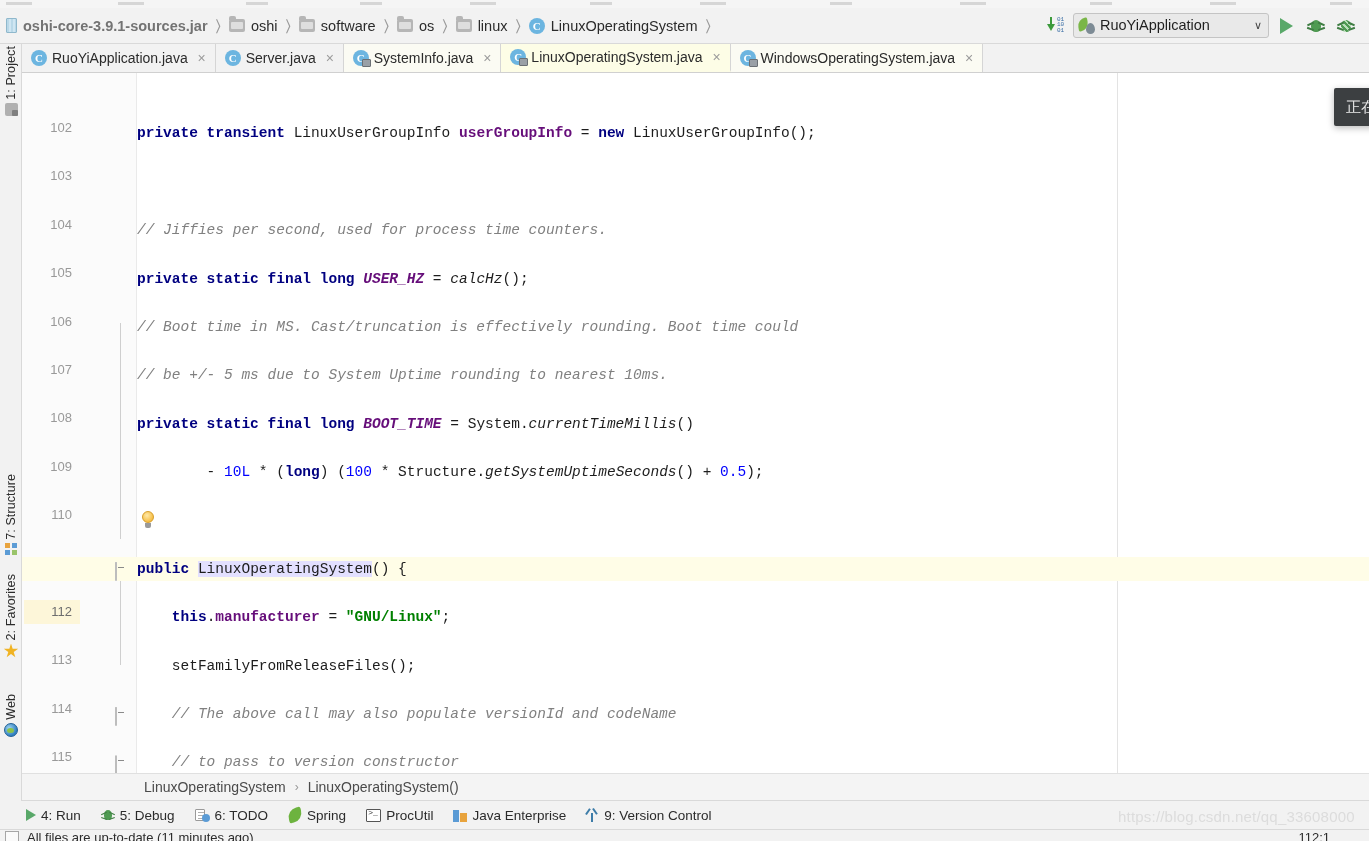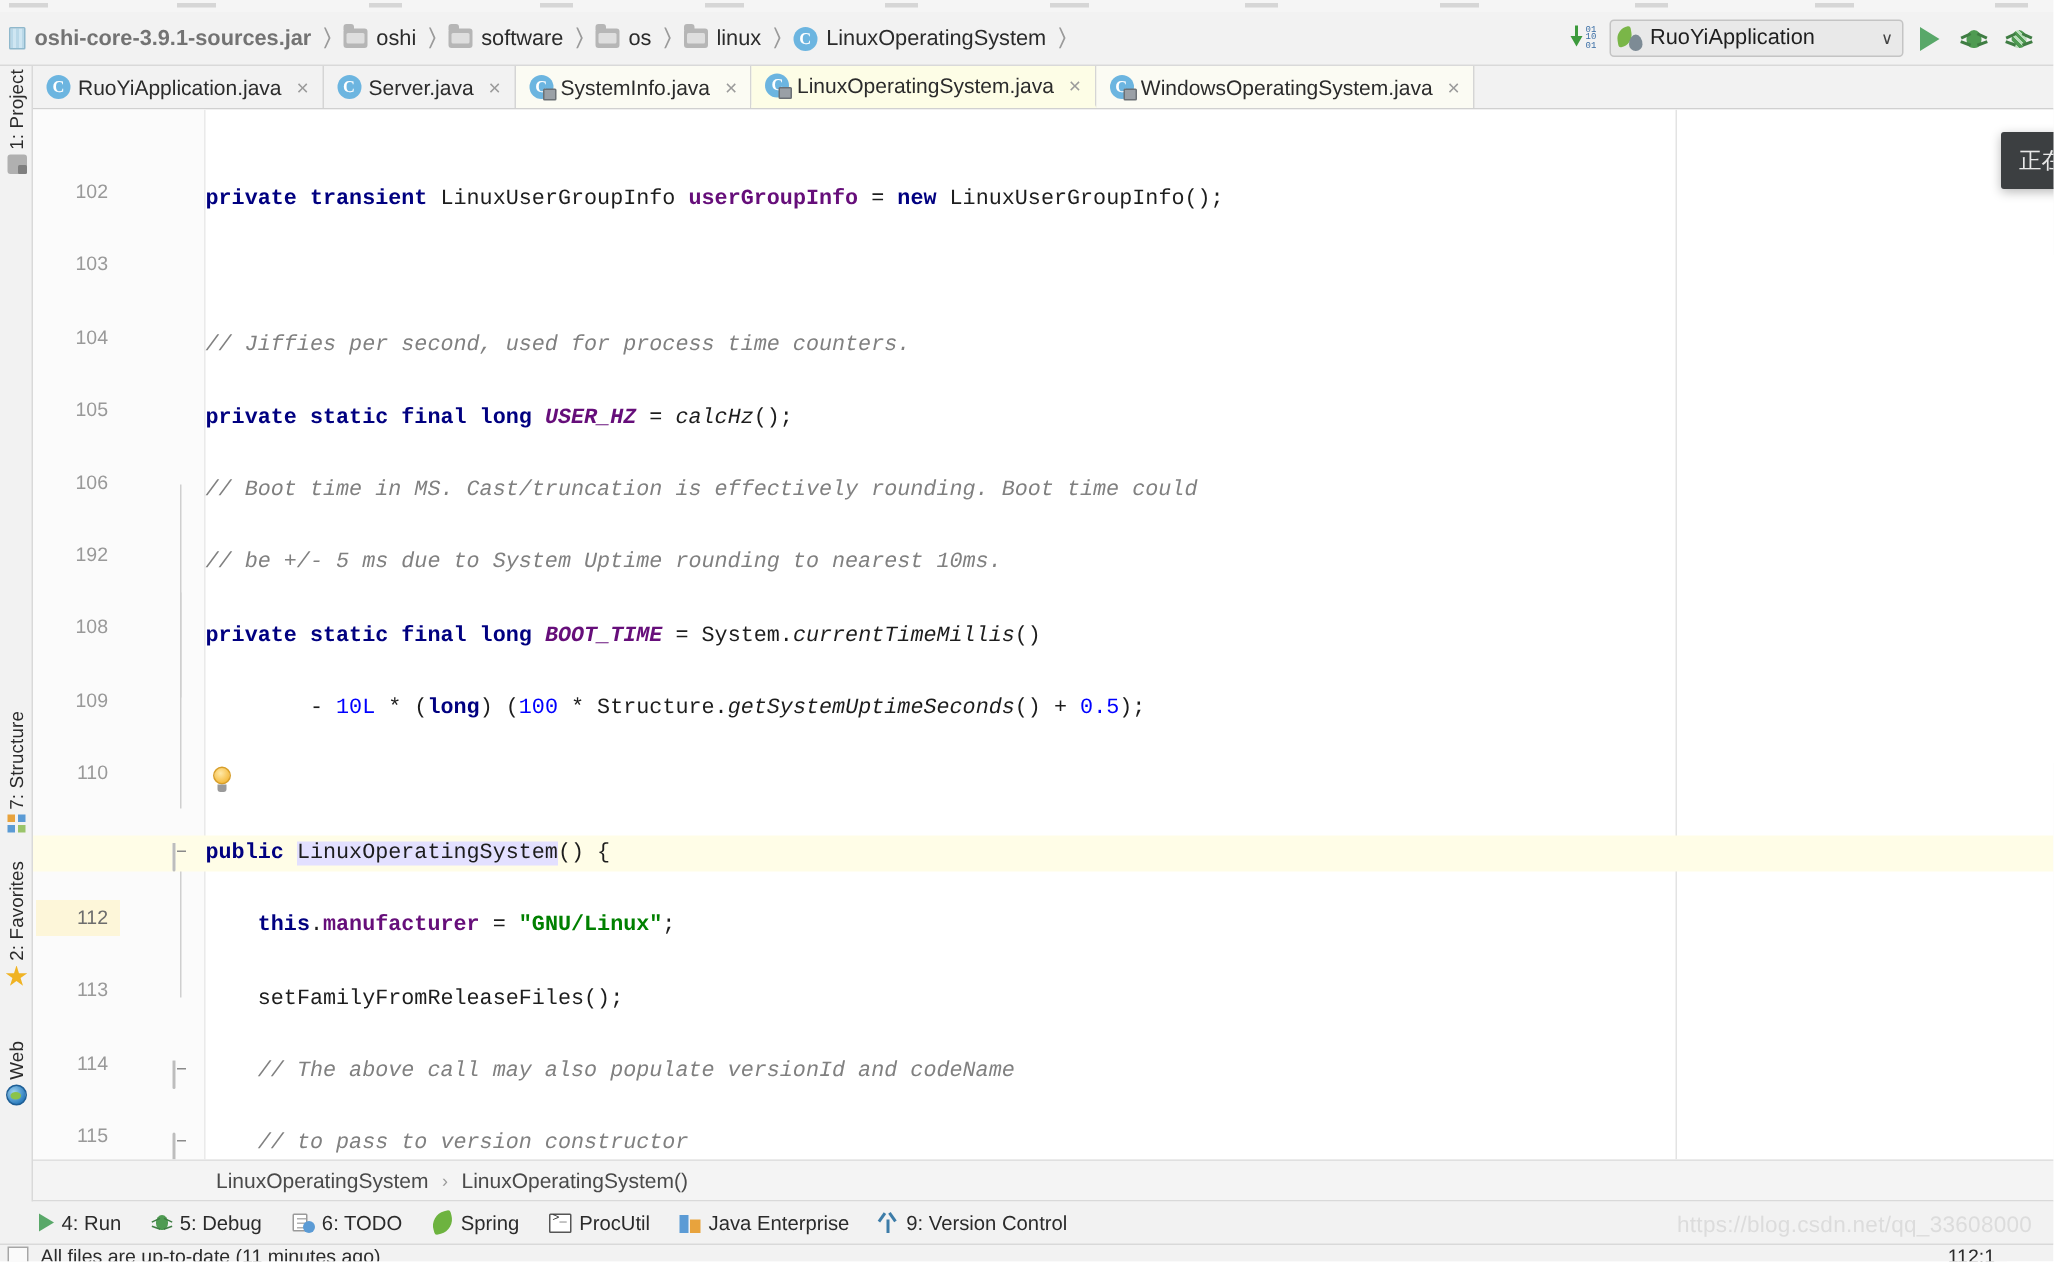--- a/index.html
+++ b/index.html
@@ -377,21 +377,21 @@
         <span class="lineno">105</span>
         <span class="code"><span class="cmt">// Jiffies per second, used for process time counters.</span></span>
       </div>
 
       <div class="row" style="top:96.8px">
         <span class="lineno">106</span>
         <span class="code"><span class="kw">private static final long</span> <span class="sfld">USER_HZ</span> = <span class="smth">calcHz</span>();</span>
       </div>
 
       <div class="row" style="top:121px">
-        <span class="lineno">192</span>
+        <span class="lineno">107</span>
         <span class="code"><span class="cmt">// Boot time in MS. Cast/truncation is effectively rounding. Boot time could</span></span>
       </div>
 
       <div class="row" style="top:145.2px">
         <span class="lineno">108</span>
         <span class="code"><span class="cmt">// be +/- 5 ms due to System Uptime rounding to nearest 10ms.</span></span>
       </div>
 
       <div class="row" style="top:169.4px">
         <span class="lineno">109</span>

